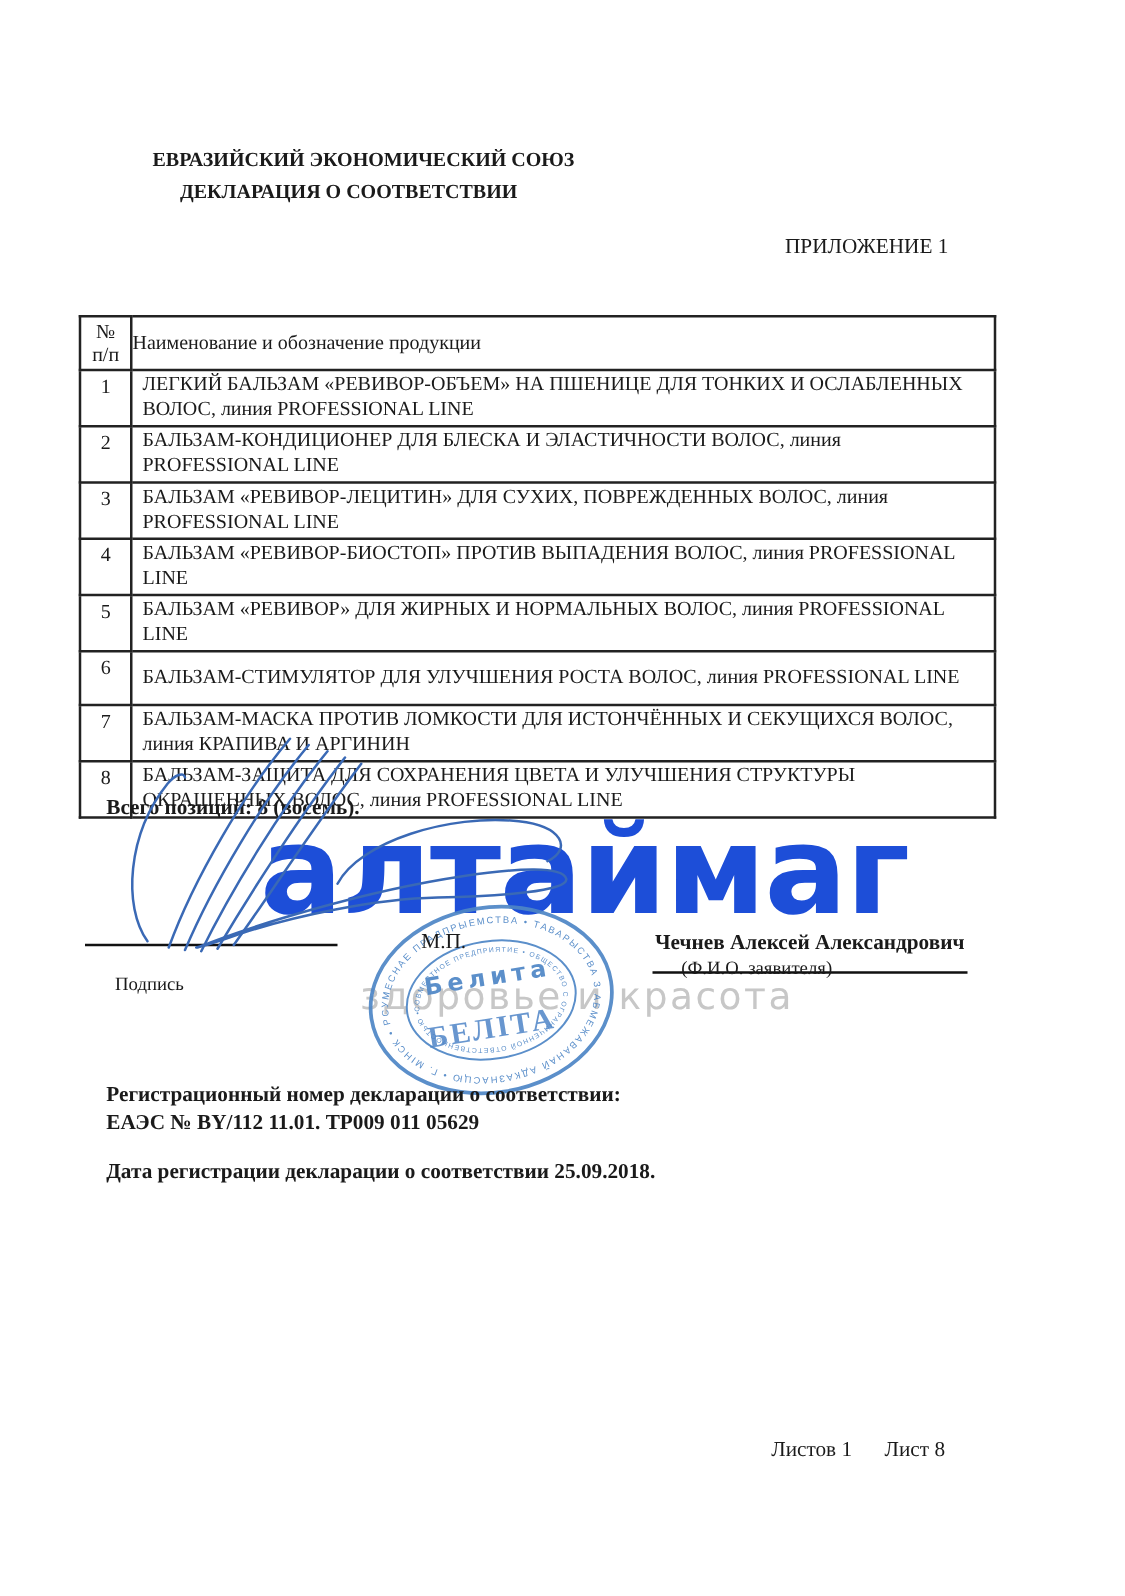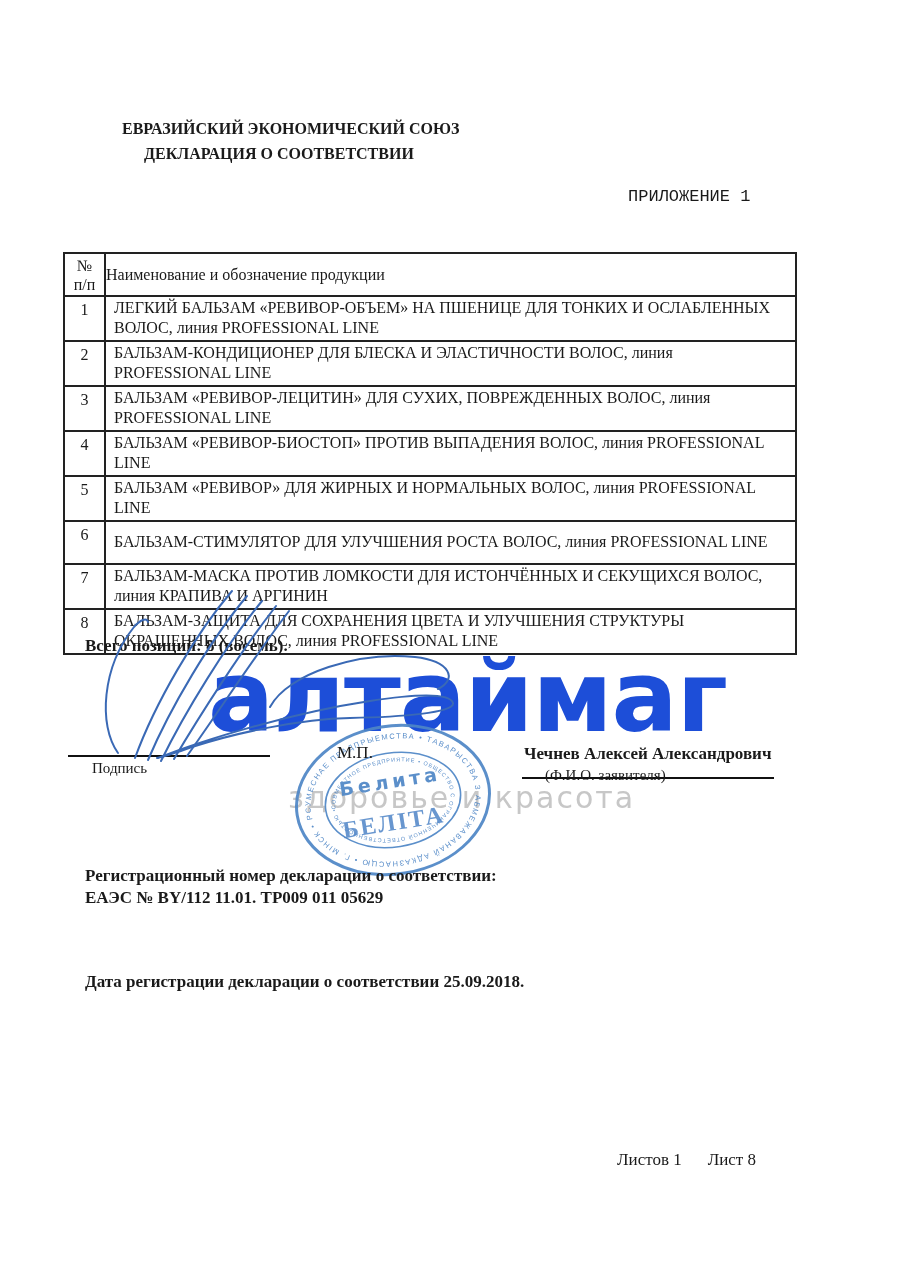--- a/index.html
+++ b/index.html
@@ -6,21 +6,21 @@
   body { background:#ffffff; }
   .page {
     position:relative; width:900px; height:1277px; background:#ffffff;
     font-family:"Liberation Serif", serif; color:#1a1a1a; overflow:hidden;
   }
   .abs { position:absolute; }
 
   
   .title { left:122px; top:116px; font-weight:bold; font-size:16px; line-height:25px; z-index:4; }
   .title .l2 { padding-left:22px; }
-  .annex { left:628px; top:187px; font-size:17px; z-index:4;font-family:Liberation Mono, monospace; }
+  .annex { left:628px; top:187px; font-size:17px; z-index:4; }
 
   
   table.products {
     position:absolute; left:63px; top:252px; width:734px;
     border-collapse:collapse; z-index:3;
   }
   table.products th, table.products td {
     border:2px solid #222; font-weight:normal;
     font-size:16px; line-height:20px; vertical-align:middle;
   }
@@ -40,34 +40,34 @@
   }
   .wm2 {
     left:288px; top:780px; z-index:1;
     font-family:"DejaVu Sans", sans-serif; font-weight:normal;
     font-size:30px; letter-spacing:2px; color:#c7c7c7;
   }
 
   
   .sig-svg { left:60px; top:575px; z-index:6; pointer-events:none; }
   .sig-line { left:68px; top:755px; width:202px; border-top:2px solid #111; z-index:4; }
-  .sig-caption { left:92px; top:760px; font-size:15px; z-index:4;text-align:center; }
+  .sig-caption { left:92px; top:780px; font-size:15px; z-index:4;text-align:center; }
   .mp { left:337px; top:743px; font-size:17px; z-index:4;font-family:Liberation Serif, serif; }
   .applicant-name {
     left:522px; top:744px; font-weight:bold; font-size:17px;
     border-bottom:2px solid #111; padding:0 2px 13px 2px; z-index:4;
   }
   .applicant-caption { left:545px; top:767px; font-size:15px; z-index:4; }
 
   
   .stamp-svg { left:290px; top:718px; z-index:2; opacity:0.92; }
 
   
   .reg { left:85px; top:865px; font-weight:bold; font-size:17px; line-height:22px; z-index:4; }
-  .reg-date { left:85px; top:927px; font-weight:bold; font-size:17px; z-index:4;margin-top:45px; }
+  .reg-date { left:85px; top:927px; font-weight:bold; font-size:17px; z-index:4; }
 
   
   .footer { left:617px; top:1150px; font-size:17px; z-index:4; }
   .footer span { display:inline-block; }
   .footer .gap { width:26px; }
 </style>
 </head>
 <body>
 
 <div class="page">

